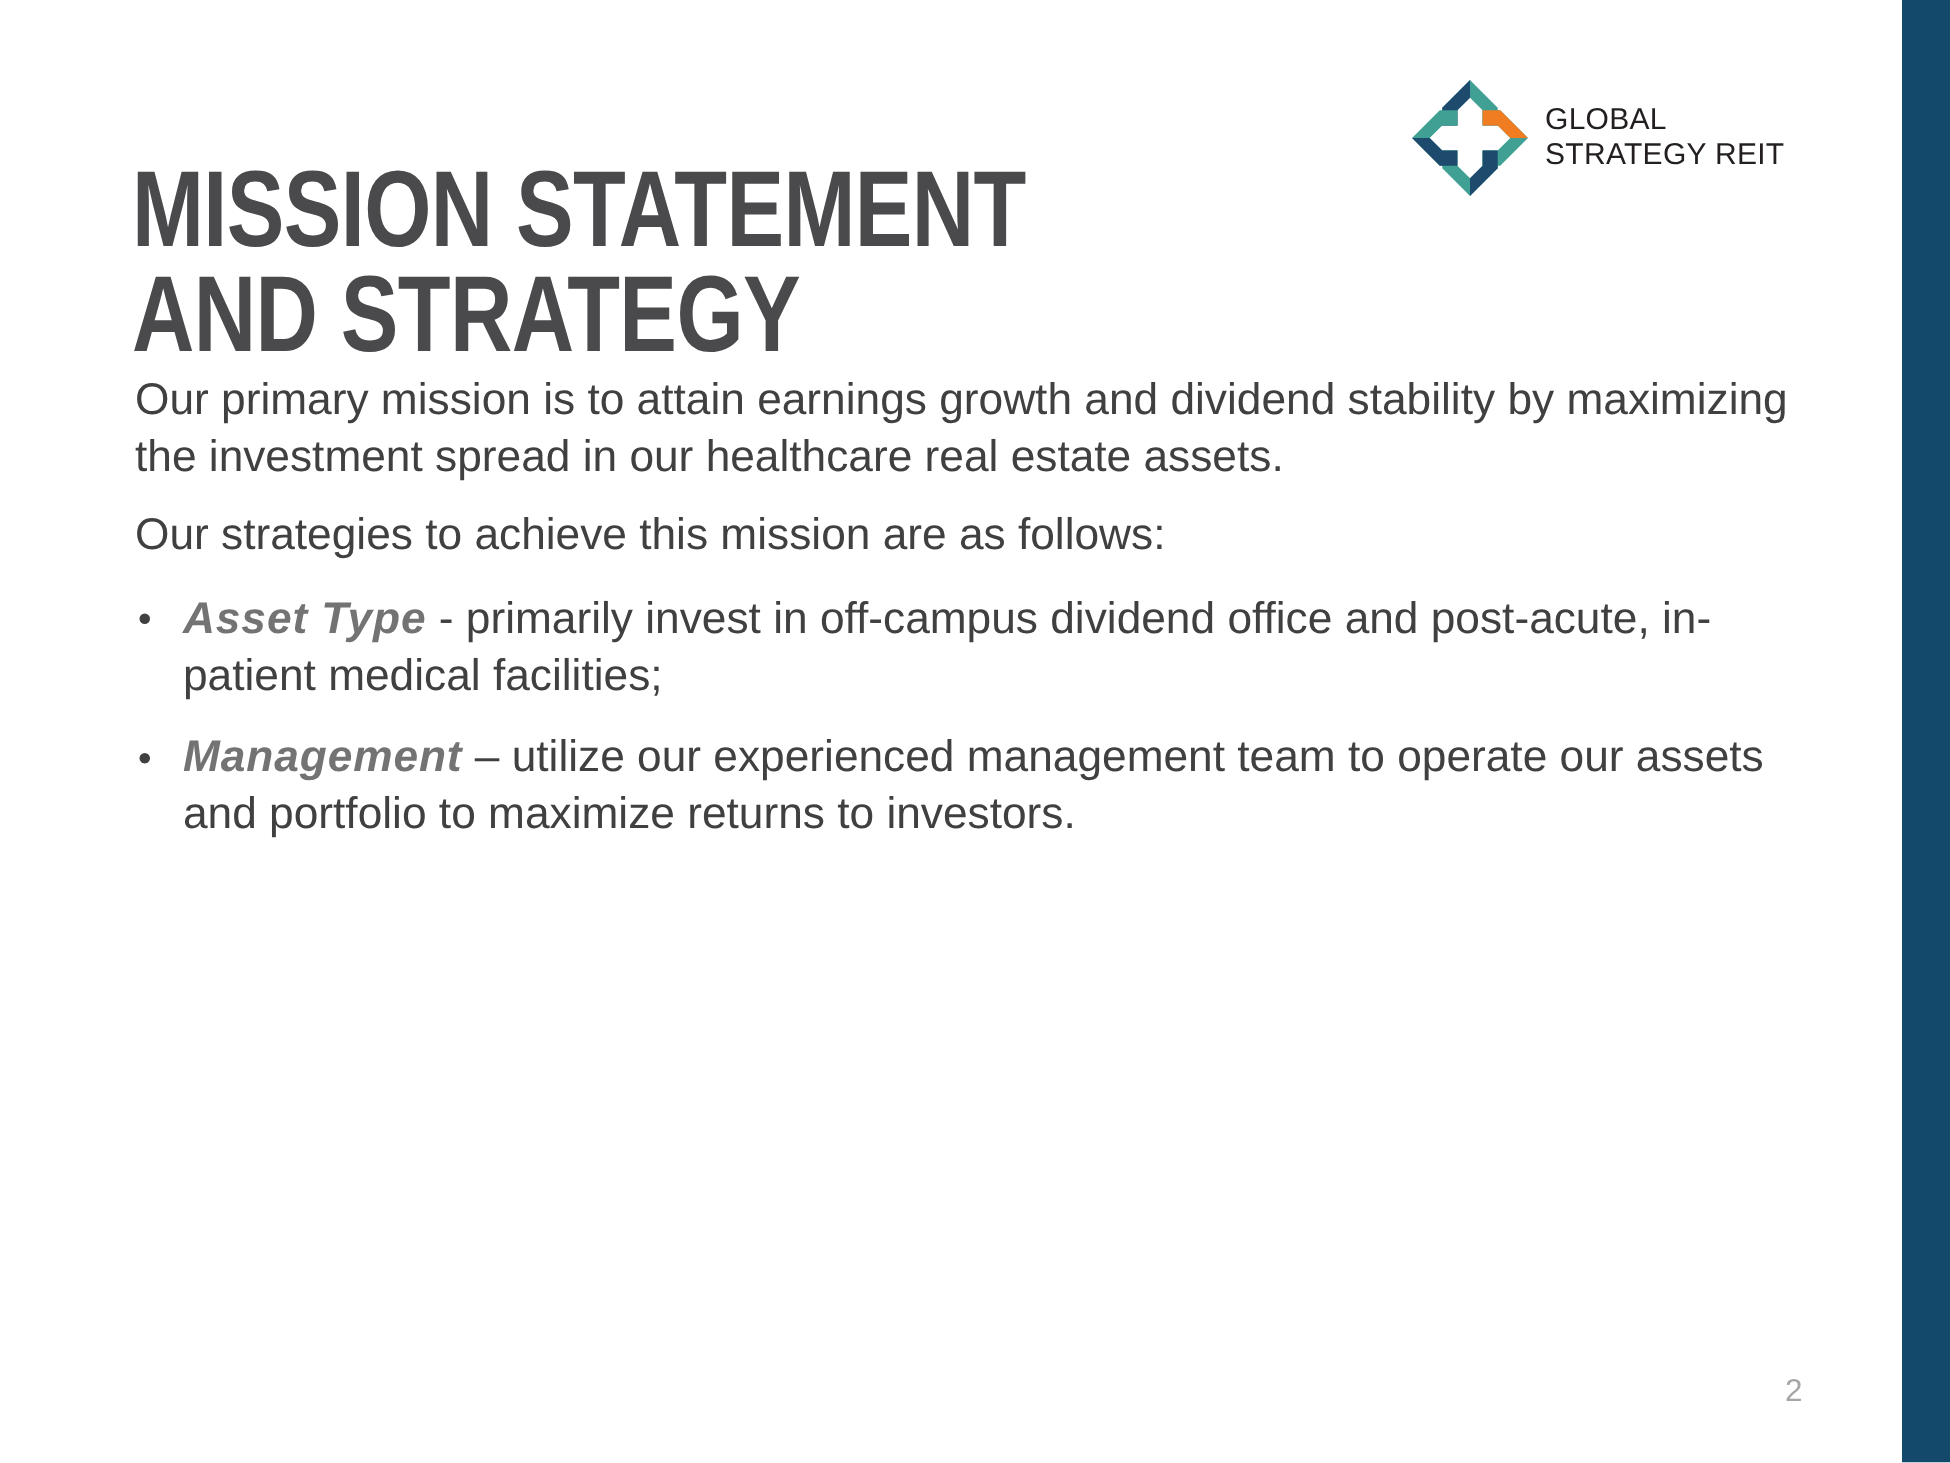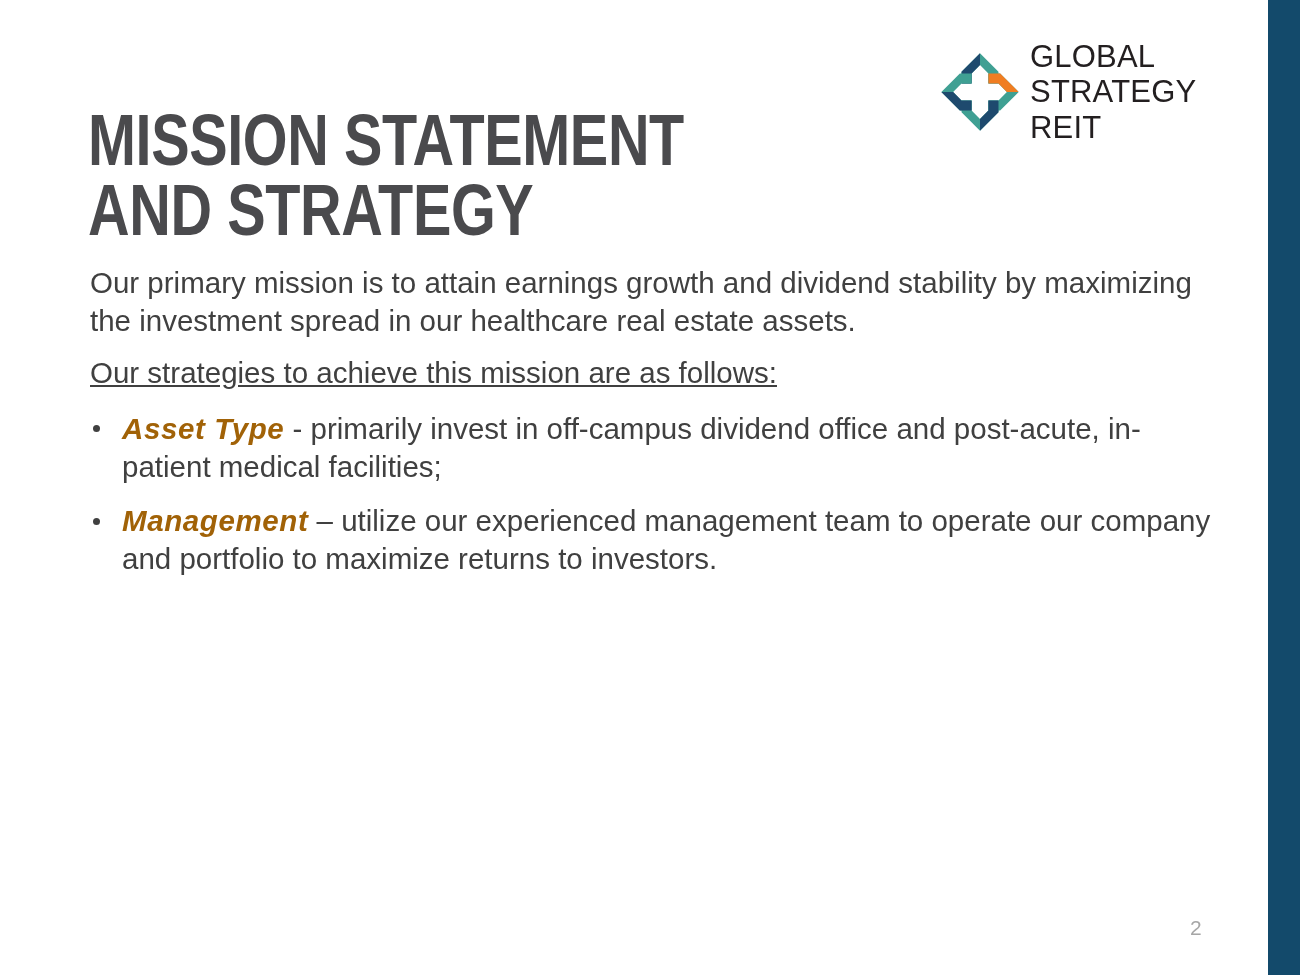--- a/index.html
+++ b/index.html
@@ -46,21 +46,21 @@
   .logo-mark {
     width: 84px;
     height: 84px;
     flex: none;
   }
   .logo-words {
     margin-left: 8px;
     line-height: 1.14;
     color: #231F20;
     font-family: "Liberation Sans", sans-serif;
-    font-size: 31px;
+    font-size: 20px;
     letter-spacing: 0.2px;
     font-weight: 400;
   }
   .logo-words .l1 { display: block; }
   .logo-words .l2 { display: block; }
 
   
   .title {
     position: absolute;
     left: 88px;
@@ -74,33 +74,32 @@
     letter-spacing: -0.5px;
     text-transform: uppercase;
     transform: scaleX(0.80);
     transform-origin: left top;
   }
 
   
   .body {
     position: absolute;
     left: 90px;
-    top: 264px;
+    top: 248px;
     width: 1130px;
     color: #404040;
     font-size: 29.5px;
     line-height: 1.29;
     font-weight: 400;
   }
   .para {
     margin: 0 0 14px 0;
   }
   .para.p2 {
     margin-bottom: 18px;
-    text-decoration: underline;
   }
 
   ul.bullets {
     list-style: none;
     margin: 0;
     padding: 0;
   }
   ul.bullets > li {
     position: relative;
     padding-left: 32px;
@@ -113,21 +112,21 @@
     top: 0.52em;
     width: 7px;
     height: 7px;
     border-radius: 50%;
     background: #404040;
   }
   .lead {
     font-weight: bold;
     font-style: italic;
     letter-spacing: 0.6px;
-    color: #a16207;
+    color: #737373;
   }
 
   
   .page-num {
     position: absolute;
     left: 1190px;
     top: 916px;
     color: #A6A6A6;
     font-size: 21px;
     font-weight: 400;
@@ -177,21 +176,21 @@
 
       <li>
         <span class="bullet-dot"></span>
         <span class="lead">Asset Type</span><span class="rest"> - primarily invest in off-campus dividend office and post-acute, in-patient medical facilities;</span>
       </li>
 
 
 
       <li>
         <span class="bullet-dot"></span>
-        <span class="lead">Management</span><span class="rest"> – utilize our experienced management team to operate our company and portfolio to maximize returns to investors.</span>
+        <span class="lead">Management</span><span class="rest"> – utilize our experienced management team to operate our assets and portfolio to maximize returns to investors.</span>
       </li>
 
     </ul>
   </div>
 
   <div class="page-num">2</div>
 
 </div>
 
 </body></html>

